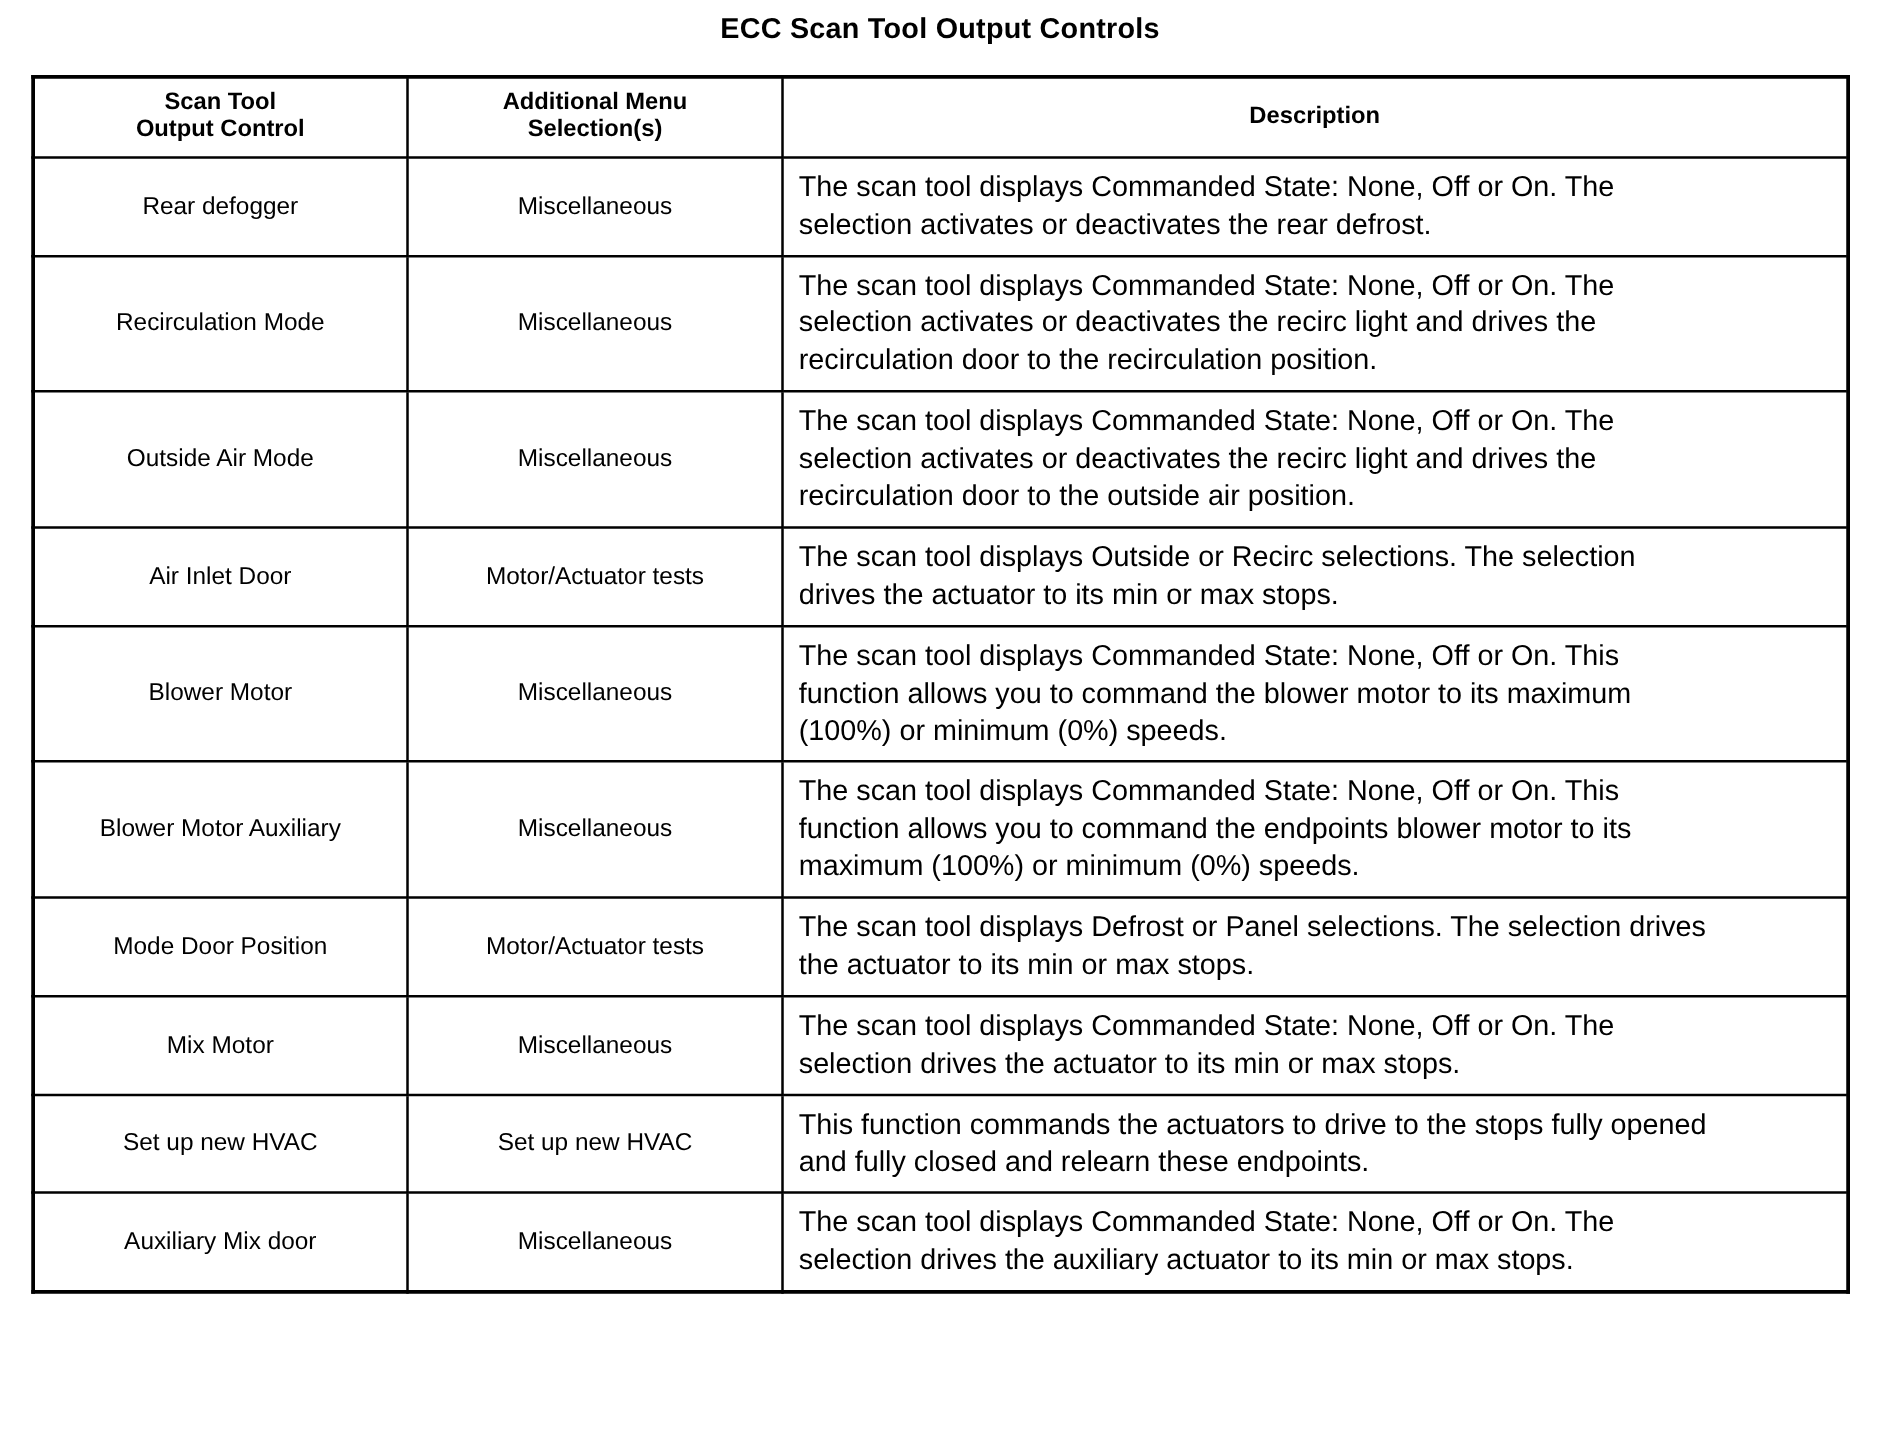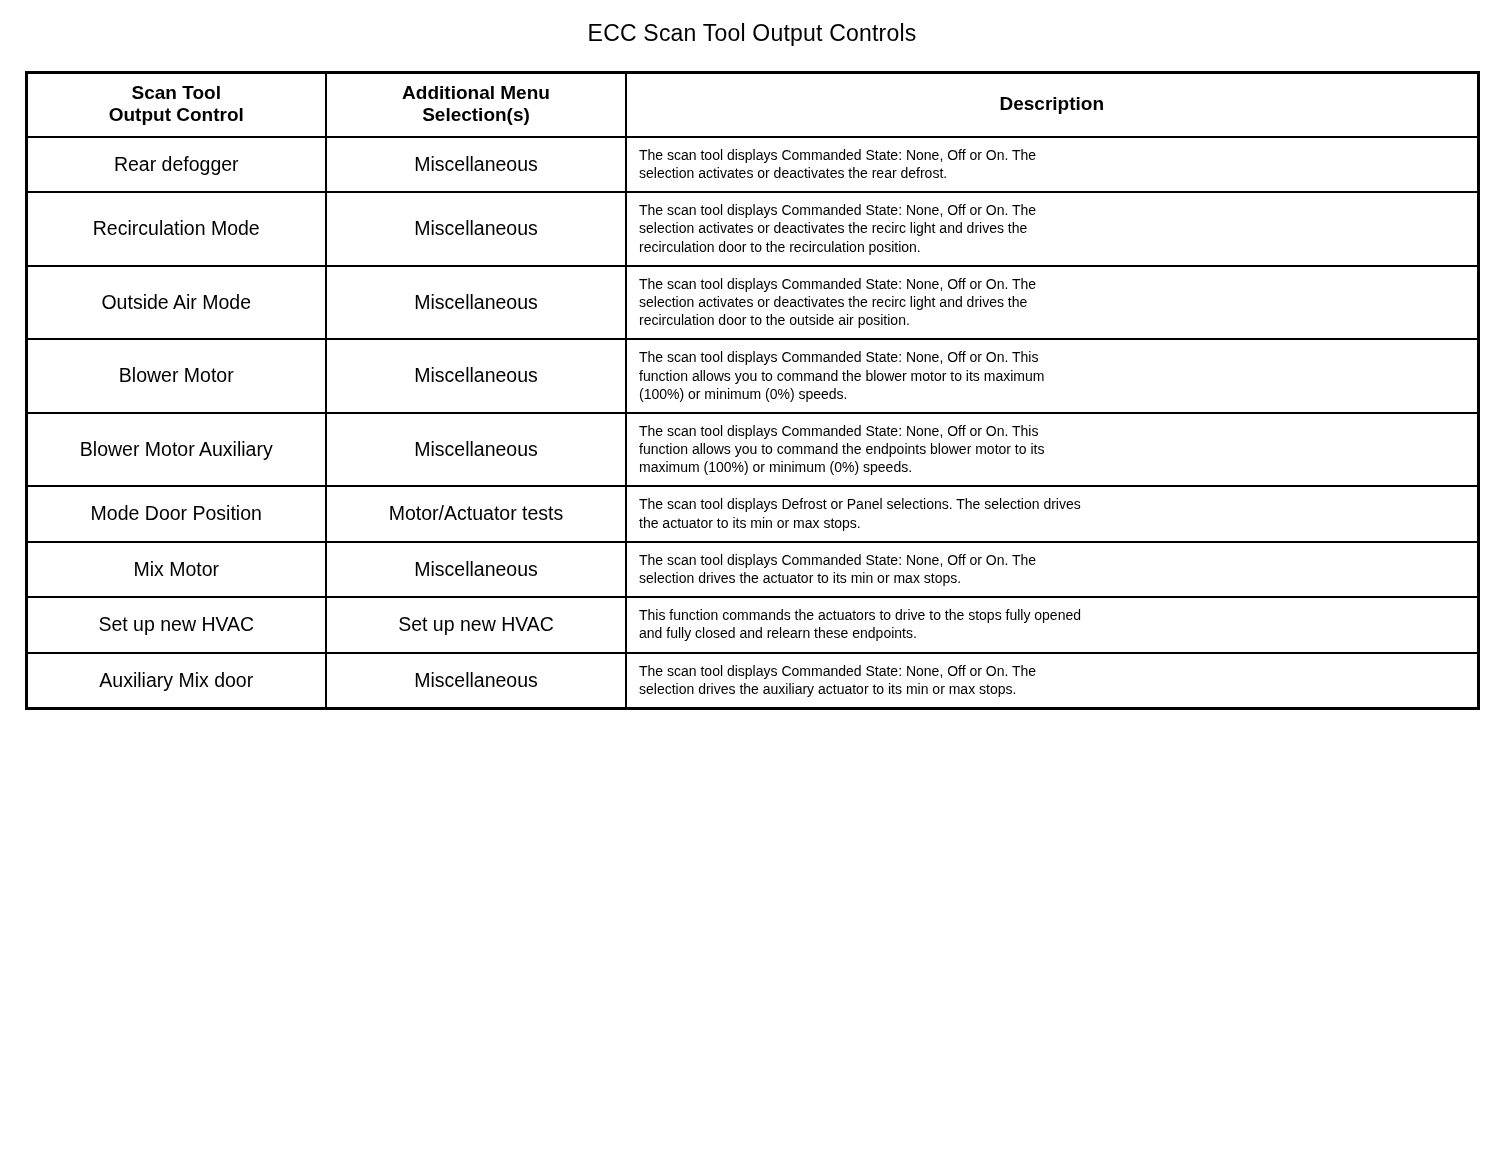--- a/index.html
+++ b/index.html
@@ -16,24 +16,24 @@
   }
   .page {
     width: 1504px;
     height: 1164px;
     position: relative;
     box-sizing: border-box;
   }
   .doc-title {
     text-align: center;
     font-size: 23px;
-    font-weight: normal;
+    font-weight: bold;
     letter-spacing: 0.2px;
     padding: 4px 0 8px 0;
-    margin: 16px;
+    margin: 5px;
   }
   table.controls {
     border-collapse: collapse;
     table-layout: fixed;
     width: 1452px;
     margin: 16px auto;
     border: 3px solid #000;
   }
   table.controls col.c1 { width: 300px; }
   table.controls col.c2 { width: 300px; }
@@ -54,21 +54,21 @@
   td.name,
   td.menu {
     text-align: center;
     font-size: 19.5px;
     padding: 9px 8px;
     line-height: 1.2;
     border-radius: 25px;
   }
   td.desc {
     text-align: left;
-    font-size: 14px;
+    font-size: 23px;
     padding: 8px 10px 9px 12px;
     line-height: 1.30;
   }
   .desc-line { display: block; white-space: nowrap; }
 </style>
 </head>
 <body>
 
 <div class="page">
 
@@ -114,20 +114,28 @@
         <tr>
           <td class="name">Outside Air Mode</td>
           <td class="menu">Miscellaneous</td>
           <td class="desc">
             <span class="desc-line">The scan tool displays Commanded State: None, Off or On. The</span>
             <span class="desc-line">selection activates or deactivates the recirc light and drives the</span>
             <span class="desc-line">recirculation door to the outside air position.</span>
           </td>
         </tr>
         <tr>
+          <td class="name">Air Inlet Door</td>
+          <td class="menu">Motor/Actuator tests</td>
+          <td class="desc">
+            <span class="desc-line">The scan tool displays Outside or Recirc selections. The selection</span>
+            <span class="desc-line">drives the actuator to its min or max stops.</span>
+          </td>
+        </tr>
+        <tr>
           <td class="name">Blower Motor</td>
           <td class="menu">Miscellaneous</td>
           <td class="desc">
             <span class="desc-line">The scan tool displays Commanded State: None, Off or On. This</span>
             <span class="desc-line">function allows you to command the blower motor to its maximum</span>
             <span class="desc-line">(100%) or minimum (0%) speeds.</span>
           </td>
         </tr>
         <tr>
           <td class="name">Blower Motor Auxiliary</td>

